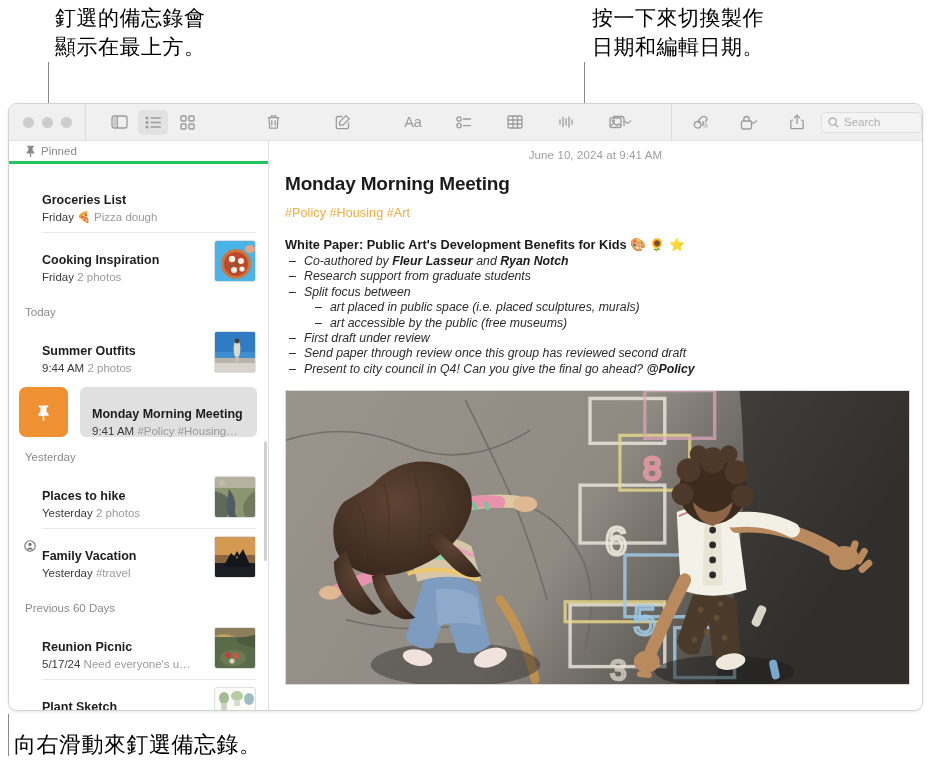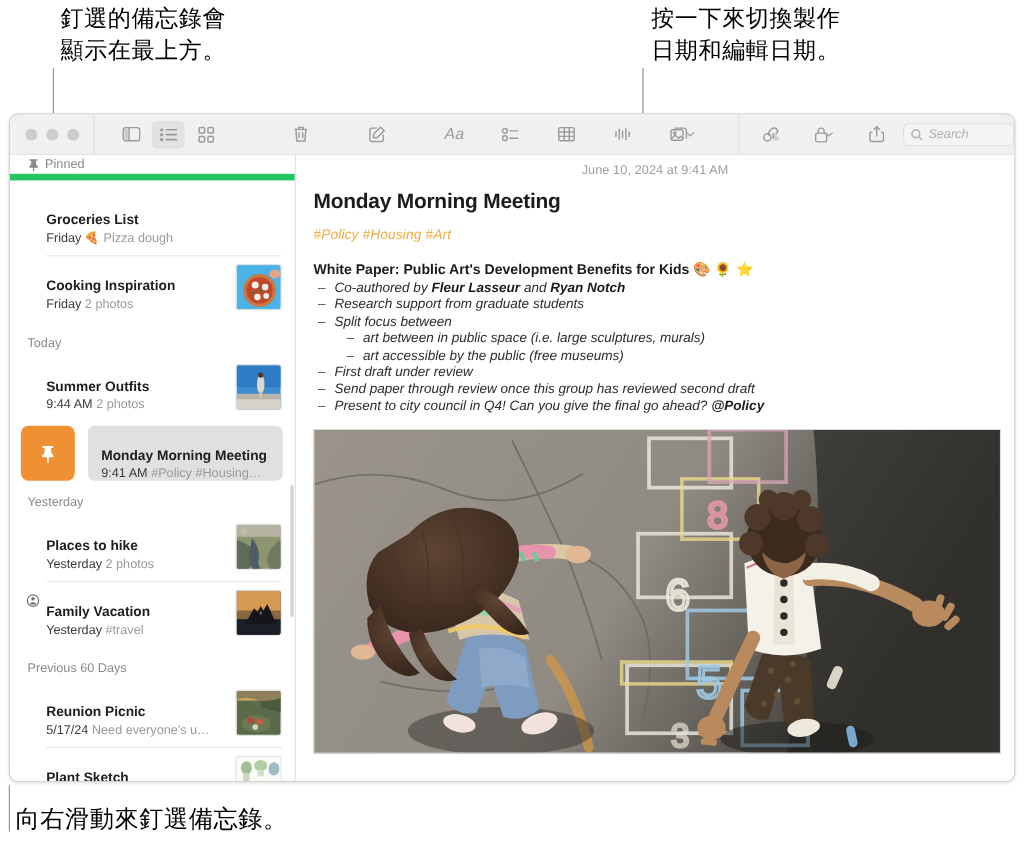--- a/index.html
+++ b/index.html
@@ -45,21 +45,20 @@
   }
 
   
   #toolbar {
     position: relative;
     height: 37px;
     background: #f0f0f0;
     border-bottom: 1px solid #e2e2e2;
     display: flex;
     align-items: center;
-    font-style: italic;
   }
   .tb-sep {
     width: 1px; height: 37px; background: #dcdcdc;
     flex: 0 0 auto;
   }
   .traffic {
     display: flex; align-items: center; gap: 8px;
     padding-left: 14px; padding-right: 13px;
   }
   .light { width: 11px; height: 11px; border-radius: 50%; background: #cdcdcd; }
@@ -96,21 +95,21 @@
     background: #fff;
     border-right: 1px solid #dcdcdc;
     position: relative;
     overflow: hidden;
     flex: 0 0 260px;
   }
   #pinned-header {
     height: 23px;
     display: flex; align-items: center; gap: 5px;
     padding-left: 16px;
-    border-bottom: 6px solid #22c55e;
+    border-bottom: 3px solid #22c55e;
     background: #fff;
   }
   #pinned-header .label { font-size: 11.5px; color: #8a8a8a; font-weight: 500; }
 
   .group-title {
     font-size: 11.5px; color: #8a8a8a;
     padding: 13px 0 6px 16px;
     font-weight: 400;
   }
 
@@ -195,21 +194,20 @@
   }
   #note-title-main {
     font-size: 19px; font-weight: bold; color: #1b1b1b;
     padding: 12px 0 0 2px;
     letter-spacing: -.2px;
   }
   #note-tags {
     color: #f0ab3d; font-size: 12.5px;
     padding: 11px 0 0 2px;
     letter-spacing: .1px;
-    font-style: italic;
   }
   #note-heading {
     font-size: 12.8px; font-weight: bold; color: #1b1b1b;
     padding: 17px 0 0 2px;
   }
   .bullets { list-style: none; padding: 2px 0 0 2px; font-style: italic; }
   .bullets li {
     font-size: 12.3px; color: #2b2b2b;
     line-height: 15.4px;
     padding-left: 19px;
@@ -570,21 +568,21 @@
     <div id="detail">
       <div id="note-date">June 10, 2024 at 9:41 AM</div>
       <div id="note-title-main">Monday Morning Meeting</div>
       <div id="note-tags">#Policy #Housing #Art</div>
       <div id="note-heading">White Paper: Public Art's Development Benefits for Kids 🎨 🌻 ⭐</div>
 
       <ul class="bullets">
         <li>Co-authored by <b>Fleur Lasseur</b> and <b>Ryan Notch</b></li>
         <li>Research support from graduate students</li>
         <li>Split focus between</li>
-        <li class="indent">art between in public space (i.e. large sculptures, murals)</li>
+        <li class="indent">art placed in public space (i.e. placed sculptures, murals)</li>
         <li class="indent">art accessible by the public (free museums)</li>
         <li>First draft under review</li>
         <li>Send paper through review once this group has reviewed second draft</li>
         <li>Present to city council in Q4! Can you give the final go ahead? <b>@Policy</b></li>
       </ul>
 
       <div id="note-photo">
         <svg id="photo-svg" viewBox="0 0 625 295" preserveAspectRatio="xMidYMid slice">
           <defs>
             <linearGradient id="asphalt" x1="0" y1="0" x2="1" y2="0.3">

